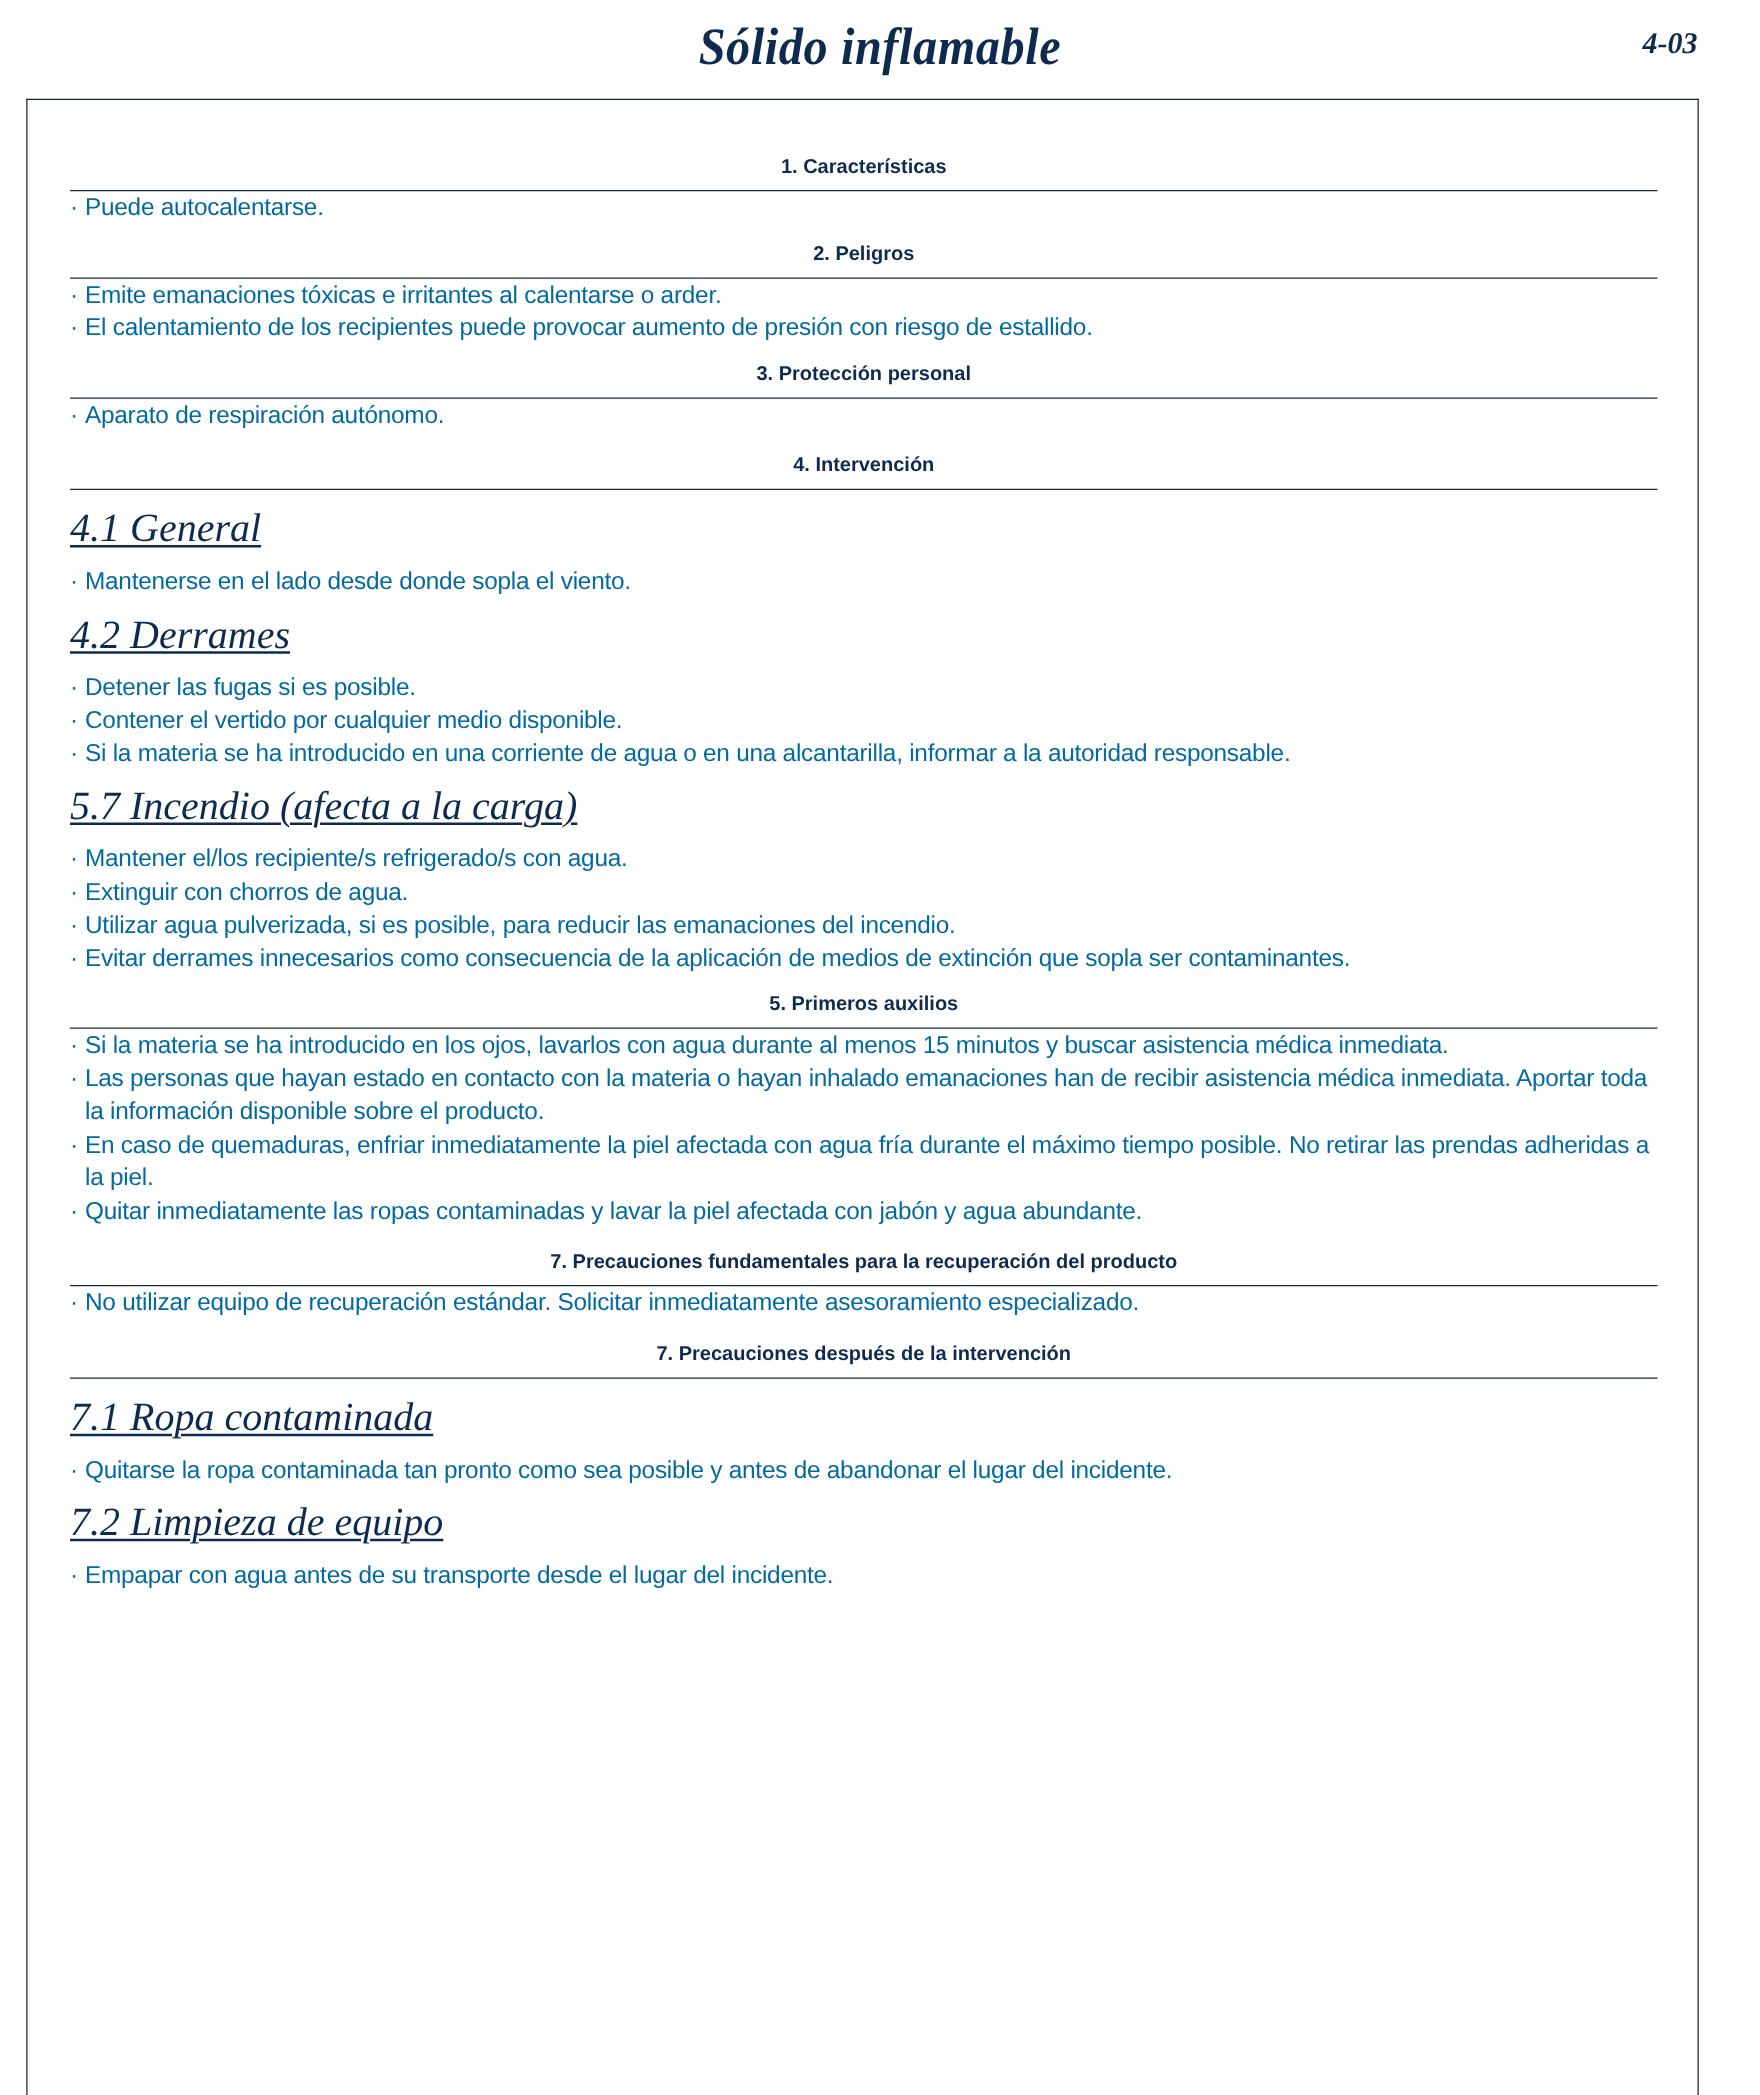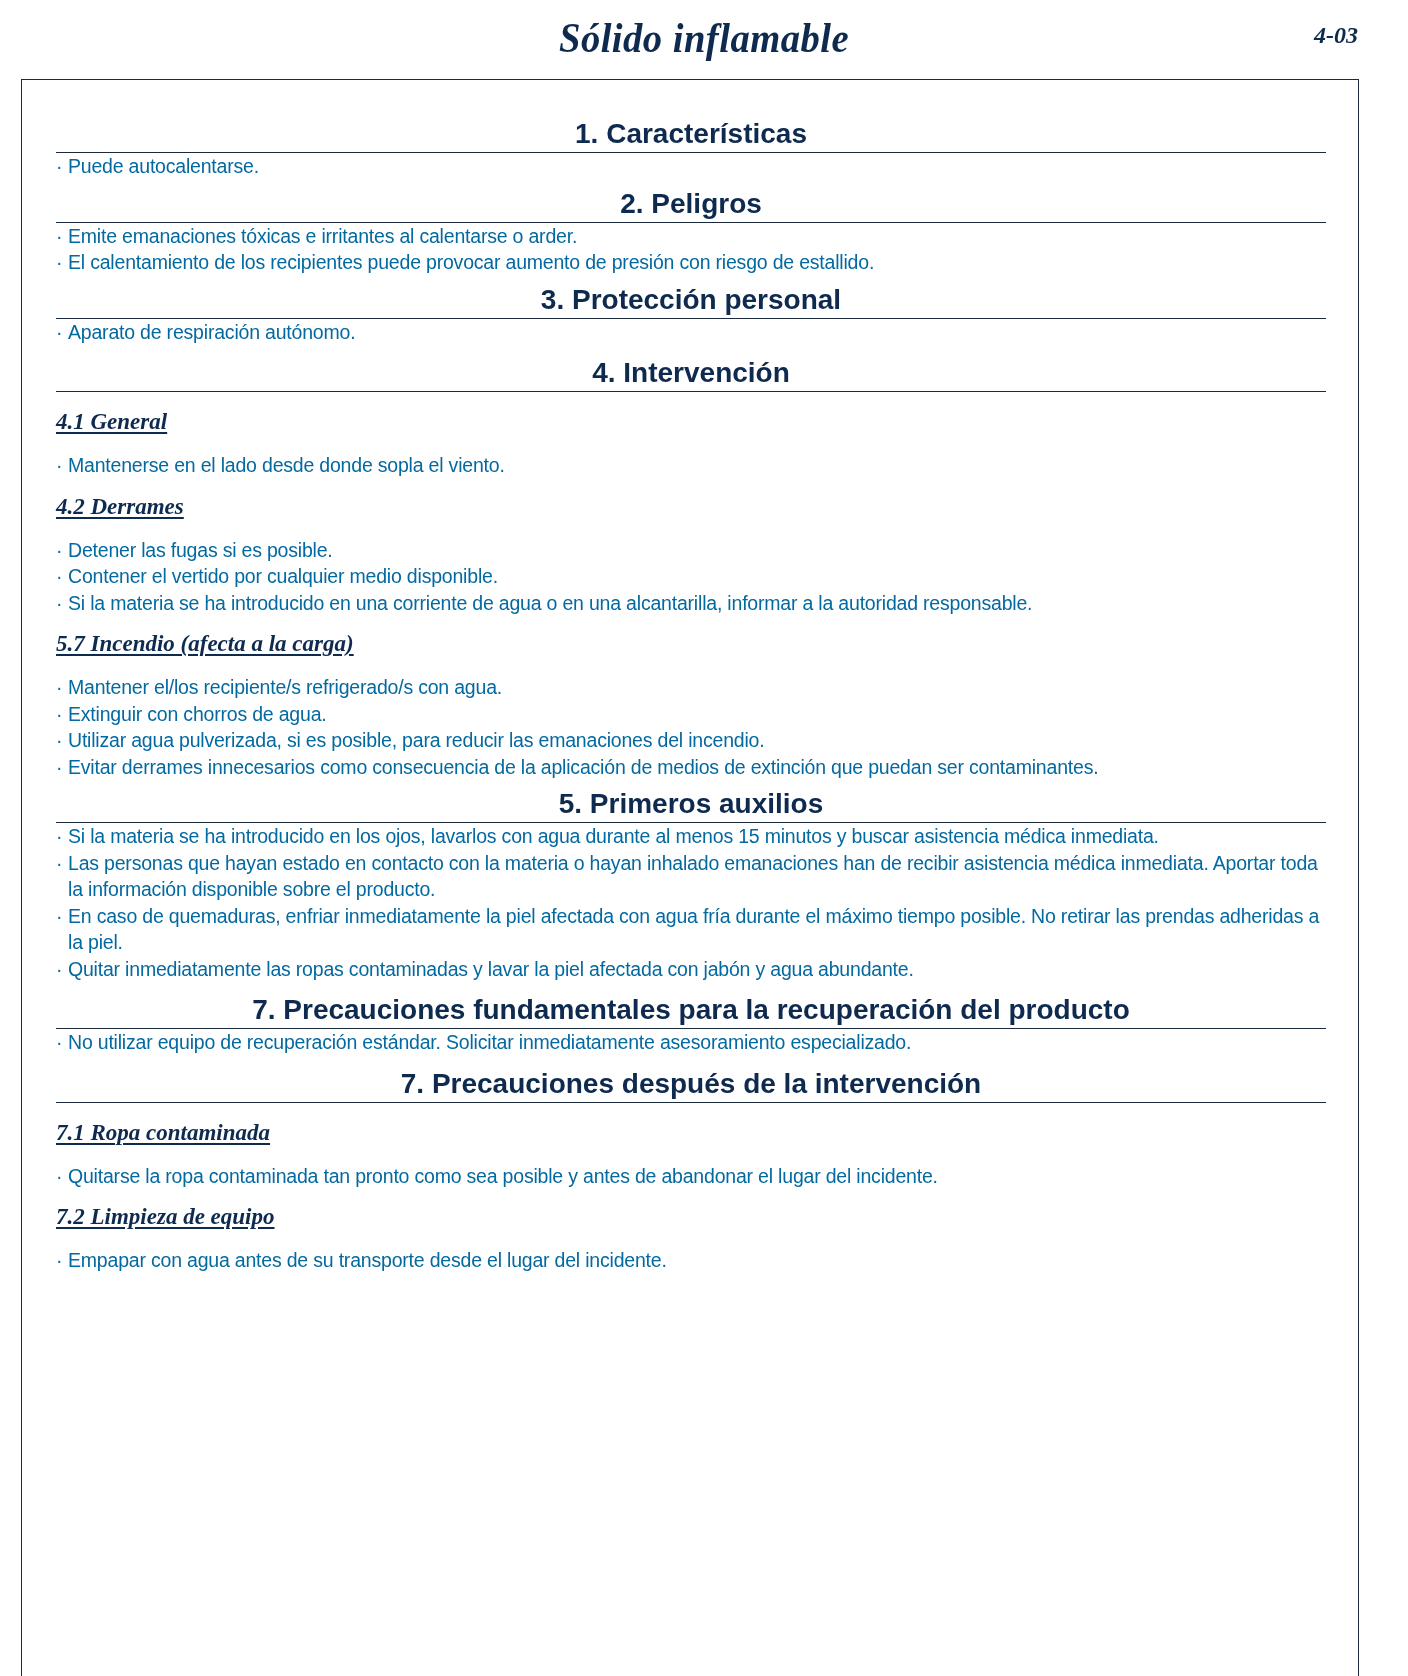--- a/index.html
+++ b/index.html
@@ -28,43 +28,43 @@
       border-top: 1.5px solid #1a2a3a;
       border-left: 1.5px solid #1a2a3a;
       border-right: 1.5px solid #1a2a3a;
     }
     .content {
       position: absolute; left: 56px; width: 1270px; top: 110px;
     }
     .section-title {
       text-align: center;
       font-family: "Liberation Sans", sans-serif;
-      font-weight: bold; font-size: 28px;
+      font-weight: bold; font-size: 16px;
       color: #0e2a4f;
       padding-bottom: 2px;
       border-bottom: 1.5px solid #1a2a3a;
       margin-top: 8px;
       line-height: 32px;
     }
     .section-title.tight { margin-top: 12px; }
     .items { margin: 0; padding: 0; list-style: none; }
     .item {
       position: relative;
       padding-left: 12px;
       font-size: 19.5px; line-height: 26.5px;
       color: #0369a1;
       letter-spacing: -0.2px;
     }
     .item::before {
       content: "·"; position: absolute; left: 0; top: 0;
     }
     .sub-title {
       font-family: "Liberation Serif", serif;
-      font-style: italic; font-weight: bold;
-      font-size: 23px; color: #0e2a4f;
+      font-style: italic; font-weight: normal;
+      font-size: 32px; color: #0e2a4f;
       text-decoration: underline;
       text-decoration-thickness: 1.5px;
       text-underline-offset: 3px;
       margin-top: 12px; margin-bottom: 14px;
       line-height: 32px;
     }
     .sub-title.first { margin-top: 14px; }
   </style>
 </head>
 <body>
@@ -111,21 +111,21 @@
       <li class="item">Detener las fugas si es posible.</li>
       <li class="item">Contener el vertido por cualquier medio disponible.</li>
       <li class="item">Si la materia se ha introducido en una corriente de agua o en una alcantarilla, informar a la autoridad responsable.</li>
     </ul>
 
     <div class="sub-title">5.7 Incendio (afecta a la carga)</div>
     <ul class="items">
       <li class="item">Mantener el/los recipiente/s refrigerado/s con agua.</li>
       <li class="item">Extinguir con chorros de agua.</li>
       <li class="item">Utilizar agua pulverizada, si es posible, para reducir las emanaciones del incendio.</li>
-      <li class="item">Evitar derrames innecesarios como consecuencia de la aplicación de medios de extinción que puedan ser contaminantes.</li>
+      <li class="item">Evitar derrames innecesarios como consecuencia de la aplicación de medios de extinción que sopla ser contaminantes.</li>
     </ul>
   </section>
 
   <section>
     <div class="section-title">5. Primeros auxilios</div>
     <ul class="items">
       <li class="item">Si la materia se ha introducido en los ojos, lavarlos con agua durante al menos 15 minutos y buscar asistencia médica inmediata.</li>
       <li class="item">Las personas que hayan estado en contacto con la materia o hayan inhalado emanaciones han de recibir asistencia médica inmediata. Aportar toda la información disponible sobre el producto.</li>
       <li class="item">En caso de quemaduras, enfriar inmediatamente la piel afectada con agua fría durante el máximo tiempo posible. No retirar las prendas adheridas a la piel.</li>
       <li class="item">Quitar inmediatamente las ropas contaminadas y lavar la piel afectada con jabón y agua abundante.</li>

